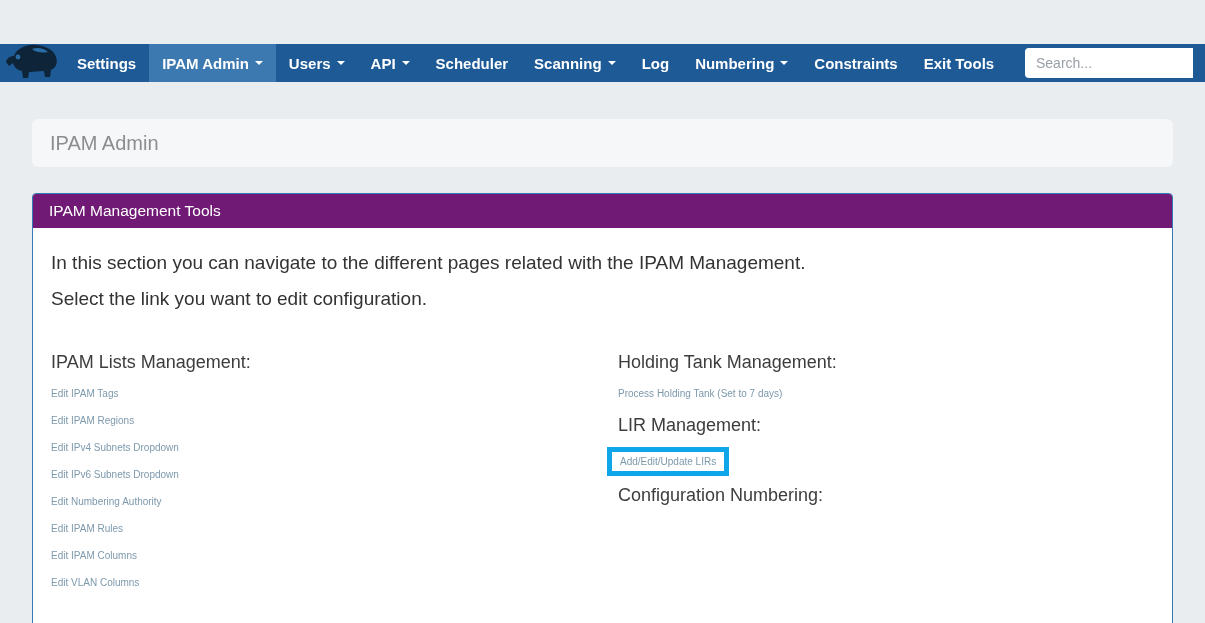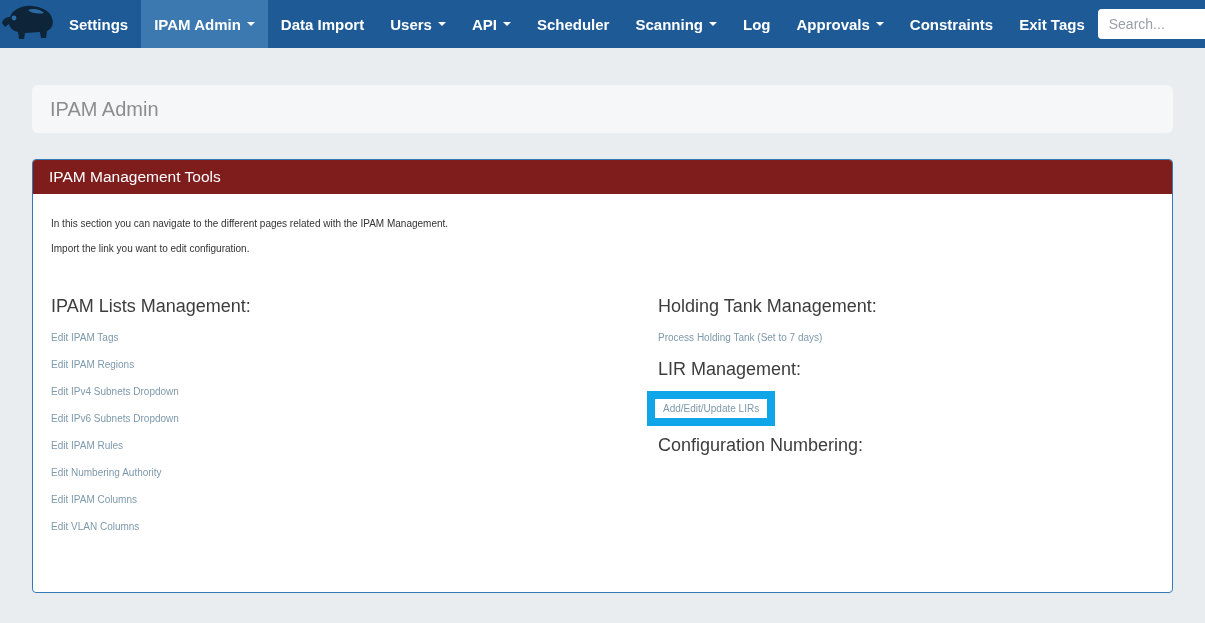--- a/index.html
+++ b/index.html
@@ -5,22 +5,22 @@
   * { box-sizing: border-box; }
   html,body { margin:0; padding:0; }
   body {
     width:1205px; height:623px;
     background:#eaedf0;
     font-family:"Liberation Sans", sans-serif;
     overflow:hidden;
   }
   
   .navbar {
-    height:48px; background:#1d5a96;
-    display:flex; align-items:stretch;
+    height:38px; background:#1d5a96;
+    display:flex; align-items:stretch;margin-top:44px;
   }
   .logo {
     width:64px; display:flex; align-items:center; justify-content:center;
     cursor:pointer;
   }
   .nav { display:flex; align-items:stretch; }
   .nav-item {
     display:flex; align-items:center;
     padding:0 13px;
     color:#fff; font-size:15px; font-weight:600;
@@ -52,42 +52,42 @@
     margin-top:37px; height:48px;
     background:#f6f7f8; border-radius:6px;
     display:flex; align-items:center; padding-left:18px;
     color:#8b8d90; font-size:20px;
   }
   .panel {
     margin-top:26px; background:#fff;
     border:1px solid #337ab7; border-radius:4px;
   }
   .panel-heading {
-    background:#7f1d1d; color:#fff;
+    background:#701a75; color:#fff;
     font-size:15.5px; padding:8px 16px;
     border-radius:3px 3px 0 0;
   }
   .panel-body { padding:8px 18px 44px 18px; }
-  .intro { font-size:10px; color:#333; margin:16px 0 14px; }
+  .intro { font-size:19px; color:#333; margin:16px 0 14px; }
   .intro.second { margin:0 0 0 0; }
-  .columns { display:flex; margin-top:42px;gap:40px; }
+  .columns { display:flex; margin-top:42px; }
   .col-left { width:567px; }
   .col-right { flex:1; }
   .sec-heading {
     font-size:18px; font-weight:normal; color:#3d3d3d;
     margin:0 0 15px 0;
   }
   .col-right .sec-heading.spaced { }
   .plink {
     display:block; font-size:10px; color:#7d99ac;
     text-decoration:none; margin:0 0 16px 0; cursor:pointer;
   }
   .red-box {
     display:inline-block;
-    border:8px solid #0ea5e9;
+    border:5px solid #0ea5e9;
     padding:4px 8px; margin:-4px 0 9px -11px;
   }
   .red-box .plink { margin:0; }
 </style>
 </head>
 <body>
 
 <header class="navbar">
   <div class="logo">
     <span>
@@ -101,49 +101,46 @@
 
   <nav class="nav">
     <a class="nav-item">
       <span>Settings</span>
     </a>
     <a class="nav-item active">
       <span>IPAM Admin</span>
       <span class="caret"></span>
     </a>
     <a class="nav-item">
-      <span>Data Import</span>
-    </a>
-    <a class="nav-item">
       <span>Users</span>
       <span class="caret"></span>
     </a>
     <a class="nav-item">
       <span>API</span>
       <span class="caret"></span>
     </a>
     <a class="nav-item">
       <span>Scheduler</span>
     </a>
     <a class="nav-item">
       <span>Scanning</span>
       <span class="caret"></span>
     </a>
     <a class="nav-item">
       <span>Log</span>
     </a>
     <a class="nav-item">
-      <span>Approvals</span>
+      <span>Numbering</span>
       <span class="caret"></span>
     </a>
     <a class="nav-item">
       <span>Constraints</span>
     </a>
     <a class="nav-item">
-      <span>Exit Tags</span>
+      <span>Exit Tools</span>
     </a>
   </nav>
 
   <div class="nav-right">
     <div class="search-group">
       <input type="text" placeholder="Search..." style="">
 
     </div>
 
   </div>
@@ -153,32 +150,32 @@
 
   <div class="title-box">
     <span>IPAM Admin</span>
   </div>
 
   <section class="panel">
     <div class="panel-heading">IPAM Management Tools</div>
     <div class="panel-body">
 
       <p class="intro">In this section you can navigate to the different pages related with the IPAM Management.</p>
-      <p class="intro second">Import the link you want to edit configuration.</p>
+      <p class="intro second">Select the link you want to edit configuration.</p>
 
       <div class="columns">
 
         <div class="col-left">
           <h3 class="sec-heading">IPAM Lists Management:</h3>
           <a class="plink">Edit IPAM Tags</a>
           <a class="plink">Edit IPAM Regions</a>
           <a class="plink">Edit IPv4 Subnets Dropdown</a>
           <a class="plink">Edit IPv6 Subnets Dropdown</a>
+          <a class="plink">Edit Numbering Authority</a>
           <a class="plink">Edit IPAM Rules</a>
-          <a class="plink">Edit Numbering Authority</a>
           <a class="plink">Edit IPAM Columns</a>
           <a class="plink">Edit VLAN Columns</a>
         </div>
 
         <div class="col-right">
           <h3 class="sec-heading">Holding Tank Management:</h3>
           <a class="plink">Process Holding Tank (Set to 7 days)</a>
 
           <h3 class="sec-heading spaced">LIR Management:</h3>
           <span class="red-box">

